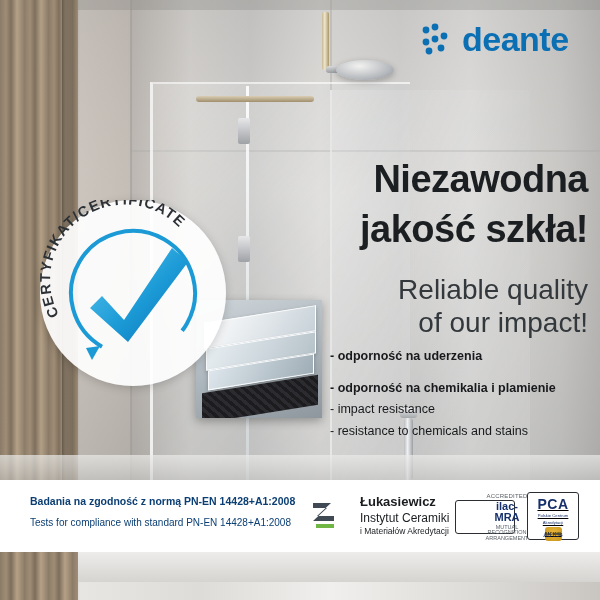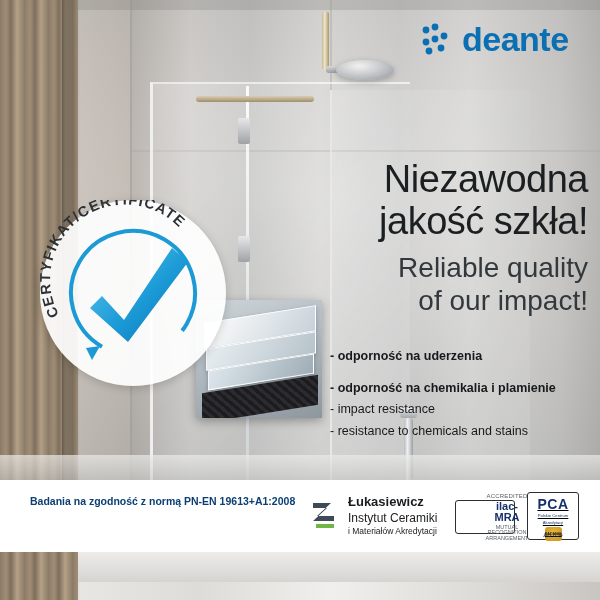--- a/index.html
+++ b/index.html
@@ -133,29 +133,29 @@
     font-size: 34px; font-weight: 700; letter-spacing: -0.5px;
     color: #0b6fb4; line-height: 1;
   }
 
   
   .headline {
     position: absolute; left: 302px; top: 160px; width: 286px;
     text-align: right; color: #1f2326;
   }
   .h-main1, .h-main2 {
-    font-size: 38px; font-weight: 400; line-height: 1.05; letter-spacing: -0.5px;
+    font-size: 38px; font-weight: 700; line-height: 1.05; letter-spacing: -0.5px;
     color: #1c1f22;
   }
   .h-sub1, .h-sub2 {
     font-size: 28px; font-weight: 400; line-height: 1.12; color: #33383c;
     margin-top: 2px;
   }
-  .h-main2 { margin-top: 2px; }
-  .h-sub1 { margin-top: 10px; }
+  .h-main2 { margin-top: 10px; }
+  .h-sub1 { margin-top: 24px; }
 
   
   .features {
     position: absolute; left: 330px; top: 336px; width: 258px;
     color: #17191c;
   }
   .feat {
     font-size: 12.5px; line-height: 1.72; white-space: nowrap;
   }
   .feat.bold { font-weight: 700; margin-top: 10px; }
@@ -196,21 +196,21 @@
   .footer {
     position: absolute; left: 0; top: 480px; width: 600px; height: 72px;
     background: #ffffff;
   }
   .footer-text {
     position: absolute; left: 30px; top: 14px; width: 280px; color: #0b3f74;
   }
   .ft-line1 { font-size: 10.5px; font-weight: 700; line-height: 1.5; color: #0b3f74; }
   .ft-line2 { font-size: 10px; font-weight: 400; line-height: 1.5; color: #0b3f74; margin-top: 5px; }
 
-  .luk { position: absolute; left: 310px; top: 14px; display: flex; align-items: center; gap: 11px; }
+  .luk { position: absolute; left: 310px; top: 14px; display: flex; align-items: center; gap: 23px; }
   .luk-mark { width: 27px; height: 30px; }
   .luk-text { line-height: 1.28; color: #1a1d20; }
   .luk-t1 { font-size: 13px; font-weight: 700; }
   .luk-t2 { font-size: 12px; }
   .luk-t3 { font-size: 8.5px; }
 
   .ilac {
     position: absolute; left: 455px; top: 20px; width: 60px; height: 34px;
     border: 1px solid #2b2f33; border-radius: 3px; background: #fff;
     display: flex; align-items: center; justify-content: center; padding-left: 44px;
@@ -315,21 +315,22 @@
 
   <div class="features">
     <div class="feat bold">- odporność na uderzenia</div>
     <div class="feat bold">- odporność na chemikalia i plamienie</div>
     <div class="feat">- impact resistance</div>
     <div class="feat">- resistance to chemicals and stains</div>
   </div>
 
   <div class="footer">
     <div class="footer-text">
-      <div class="ft-line1">Badania na zgodność z normą PN-EN 19613+A1:2008</div>
+      <div class="ft-line1">Badania na zgodność z normą PN-EN 14428+A1:2008</div>
+      <div class="ft-line2">Tests for compliance with standard PN-EN 14428+A1:2008</div>
     </div>
 
     <div class="luk">
       <span class="luk-mark">
         <svg width="27" height="30" viewBox="0 0 27 30">
           <path d="M3,3 L21,3 L7,16 L24,16 L24,21 L3,21 L17,8 L3,8 Z" fill="#3f4a54"></path>
           <path d="M6,24 L24,24 L24,28 L6,28 Z" fill="#6fb644"></path>
         </svg>
       </span>
       <span class="luk-text">

